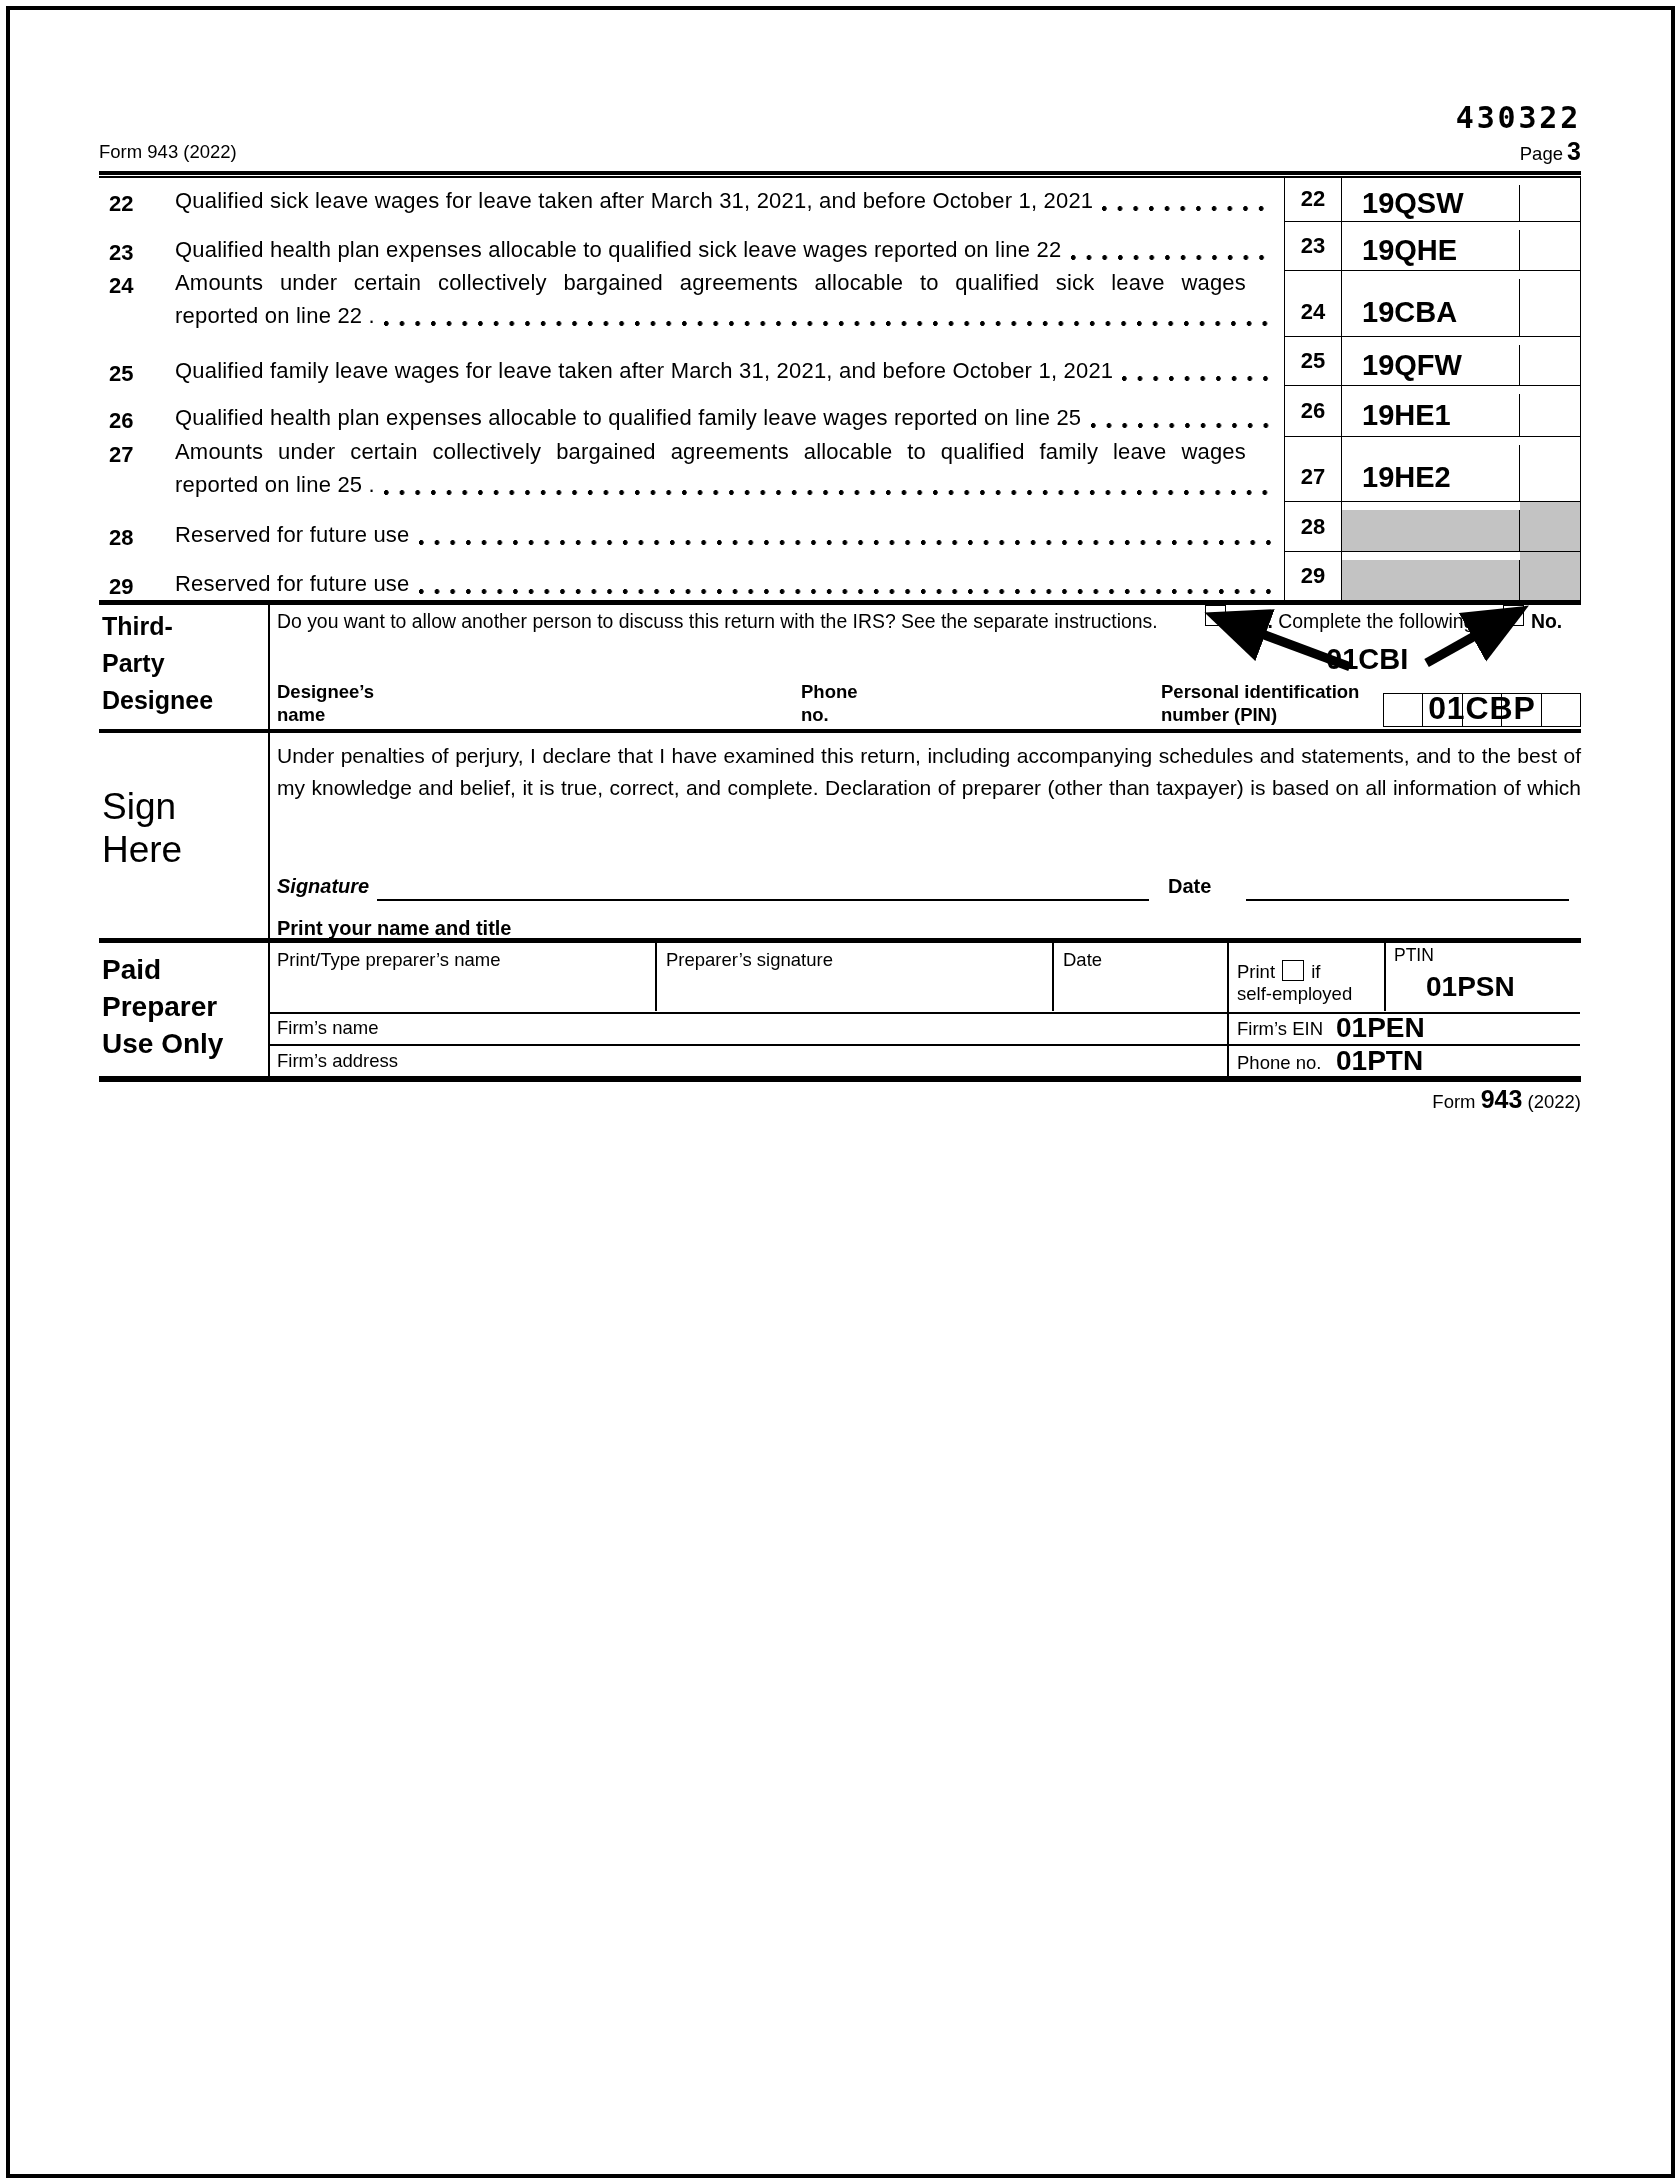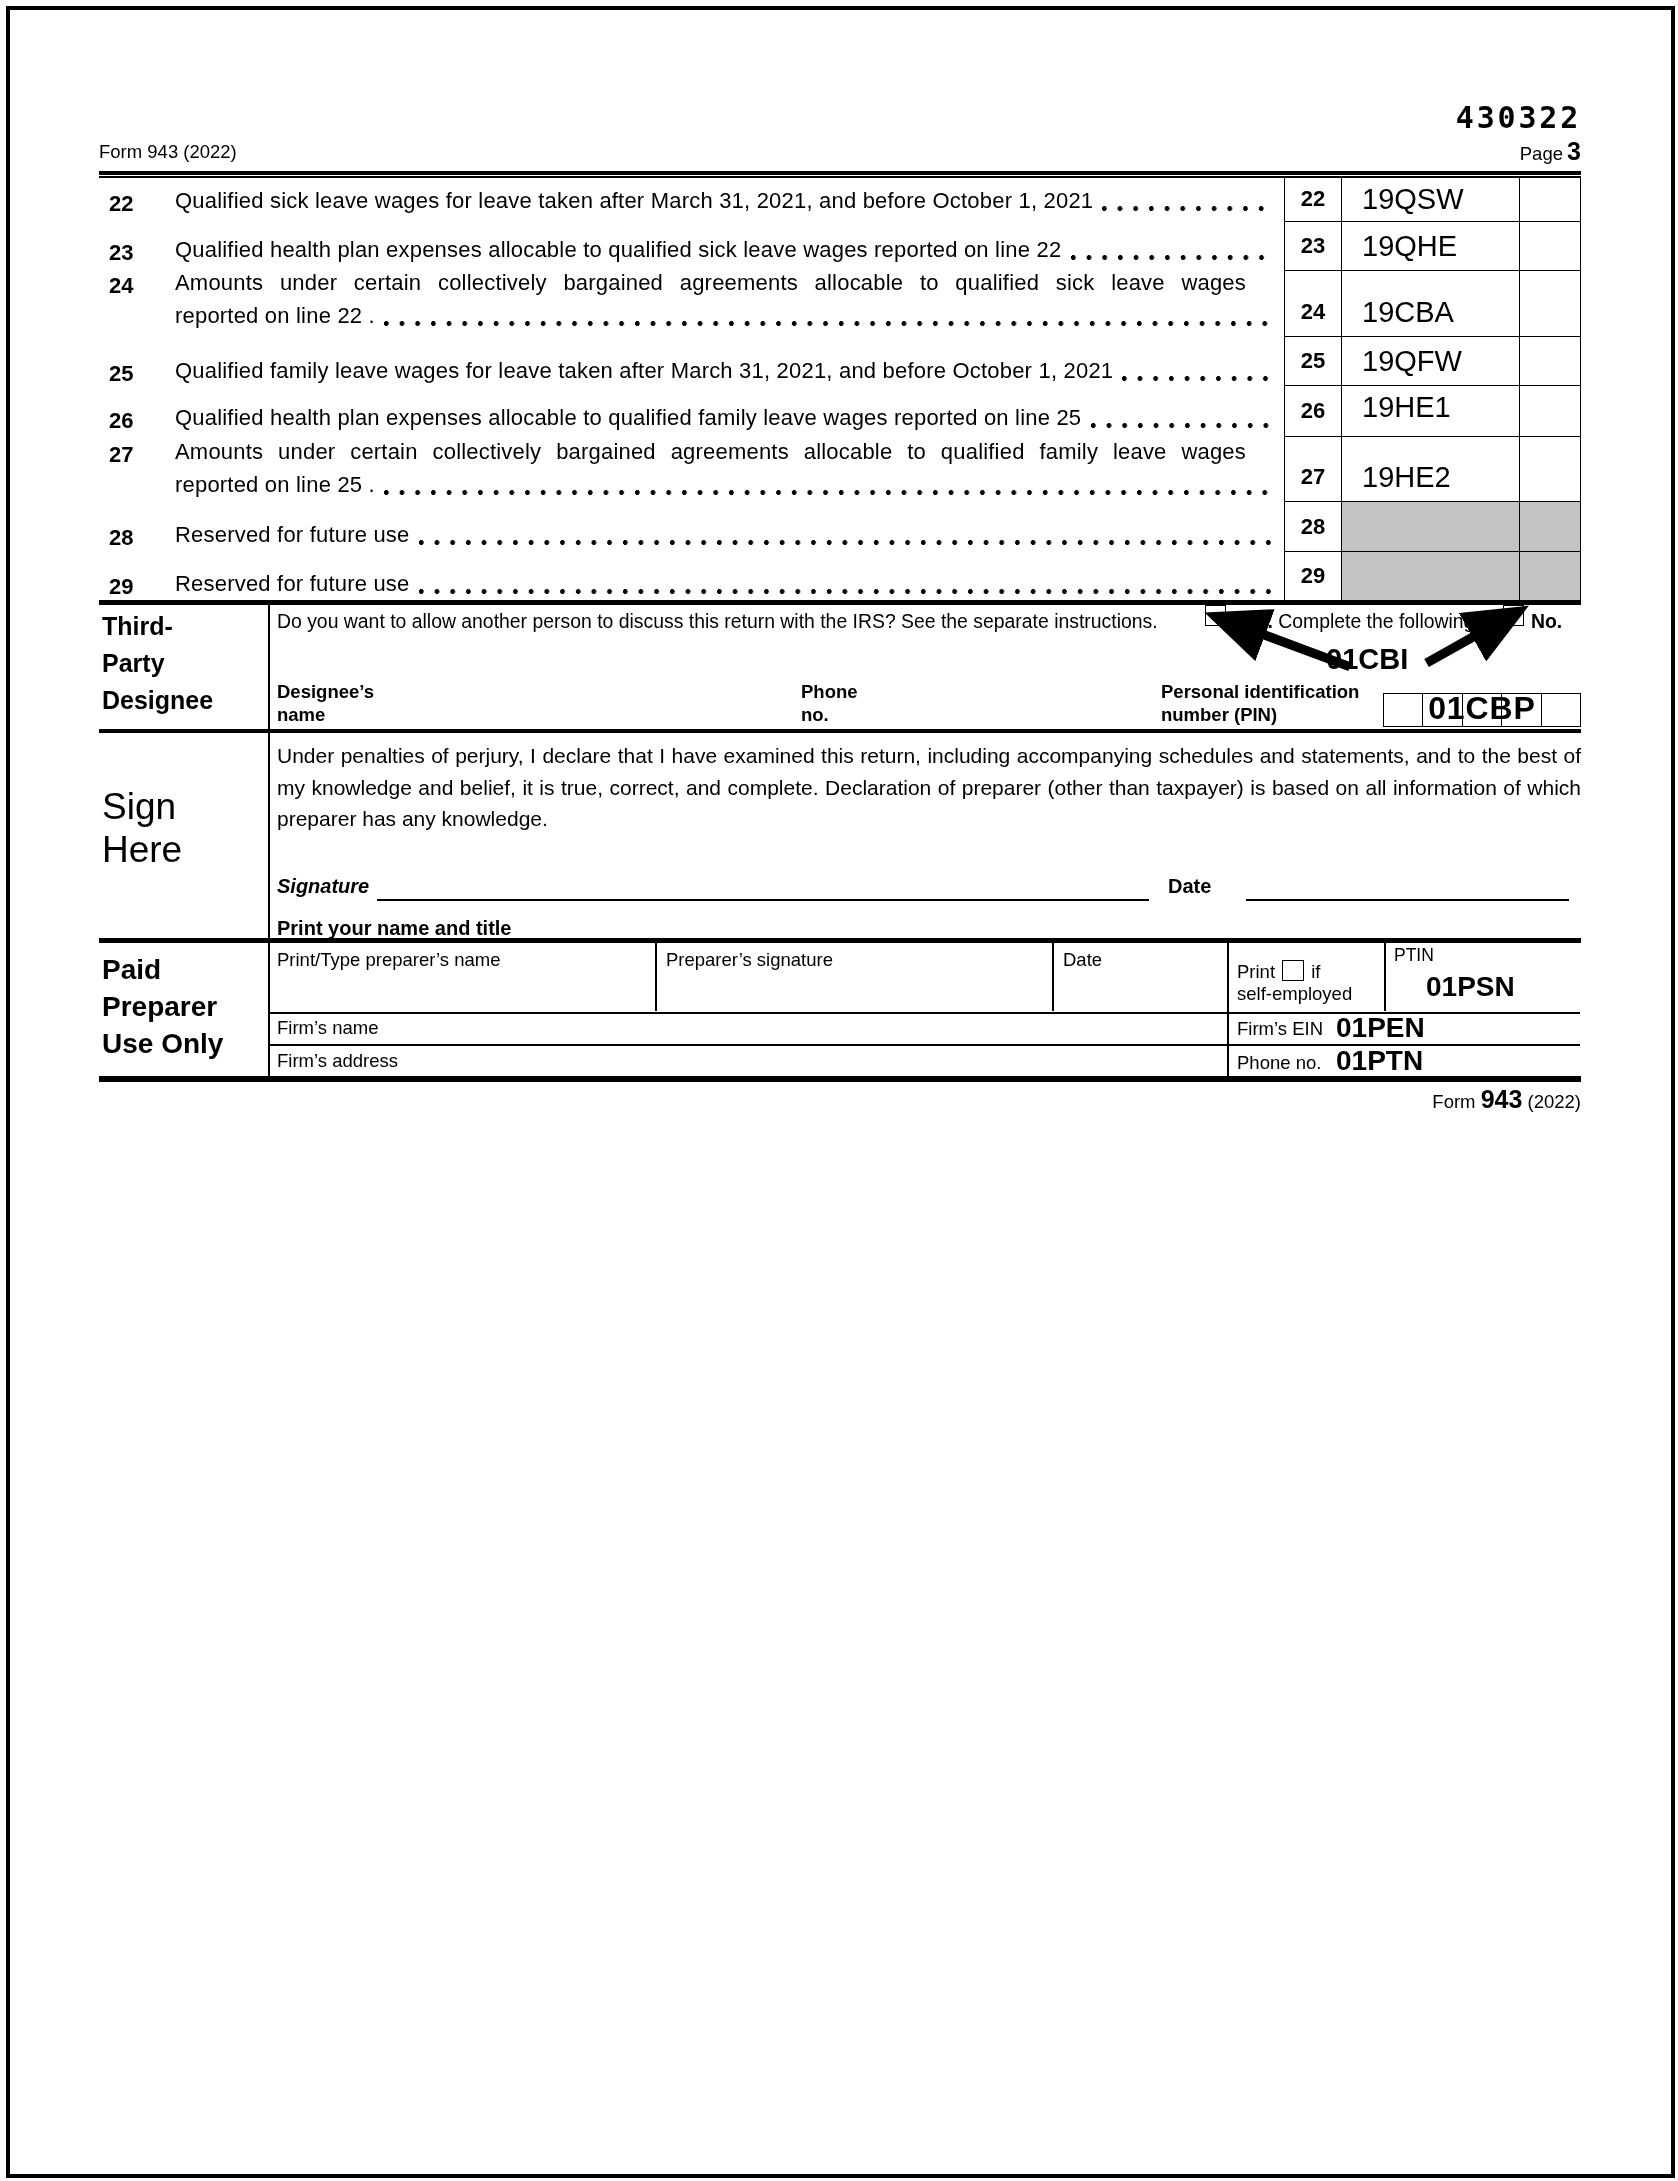--- a/index.html
+++ b/index.html
@@ -29,21 +29,21 @@
   .wide-line { display:block; width:1071px; text-align:justify; text-align-last:justify; }
 
   
   .grid { position:absolute; left:1284px; top:177px; width:297px; height:423px;
     border-left:1.8px solid #000; border-right:1.8px solid #000; box-sizing:border-box; }
   .grow { display:flex; box-sizing:border-box; border-bottom:1.8px solid #000; }
   .grow:last-child { border-bottom:none; }
   .cell-num { width:57px; box-sizing:border-box; border-right:1.8px solid #000; display:flex;
     align-items:center; justify-content:center; font-weight:bold; font-size:22px; }
   .cell-val { width:178px; box-sizing:border-box; border-right:1.8px solid #000; display:flex;
-    align-items:center; font-weight:normal; font-size:29px; padding-left:20px; }
+    align-items:center; font-weight:bold; font-size:29px; padding-left:20px;margin-top:8px; }
   .cell-cents { flex:1; }
   .grow.v-bottom .cell-val { align-items:flex-end; padding-bottom:7.4px; }
   .grow.v-bottom .cell-num { align-items:flex-end; padding-bottom:11px; }
   .grow.v-top .cell-val { align-items:flex-start; padding-top:4.6px; }
   .grow.shaded .cell-val, .grow.shaded .cell-cents { background:#c3c3c3; }
 
   
   .sec-label { position:absolute; left:102px; font-weight:bold; font-size:25px; }
   .sign-label { position:absolute; left:102px; font-weight:normal; font-size:37px; }
   .prep-label { position:absolute; left:102px; font-weight:bold; font-size:28px; }
@@ -217,21 +217,20 @@
     <div class="pin-cell"></div>
     <div class="pin-cell"></div>
     <div class="pin-cell"></div>
   </div>
   <div class="pin-value">01CBP</div>
 
   <div class="sign-label" style="top:786px;">Sign</div>
   <div class="sign-label" style="top:829px;">Here</div>
   <div class="decl just" style="top:740px;">Under penalties of perjury, I declare that I have examined this return, including accompanying schedules and statements, and to the best of</div>
   <div class="decl just" style="top:772px;">my knowledge and belief, it is true, correct, and complete. Declaration of preparer (other than taxpayer) is based on all information of which</div>
-  <div class="decl" style="top:803px;">preparer has any knowledge.</div>
 
   <div class="small-lab" style="left:277px; top:875px; font-size:20px;font-style:italic;">Signature</div>
   <div class="sig-line" style="left:377px; top:899px; width:772px;"></div>
   <div class="small-lab" style="left:1168px; top:875px; font-size:20px;">Date</div>
   <div class="sig-line" style="left:1246px; top:899px; width:323px;"></div>
   <div class="small-lab" style="left:277px; top:917px; font-size:20px;">Print your name and title</div>
 
   <div class="prep-label" style="top:954px;">Paid</div>
   <div class="prep-label" style="top:991px;">Preparer</div>
   <div class="prep-label" style="top:1028px;">Use Only</div>

